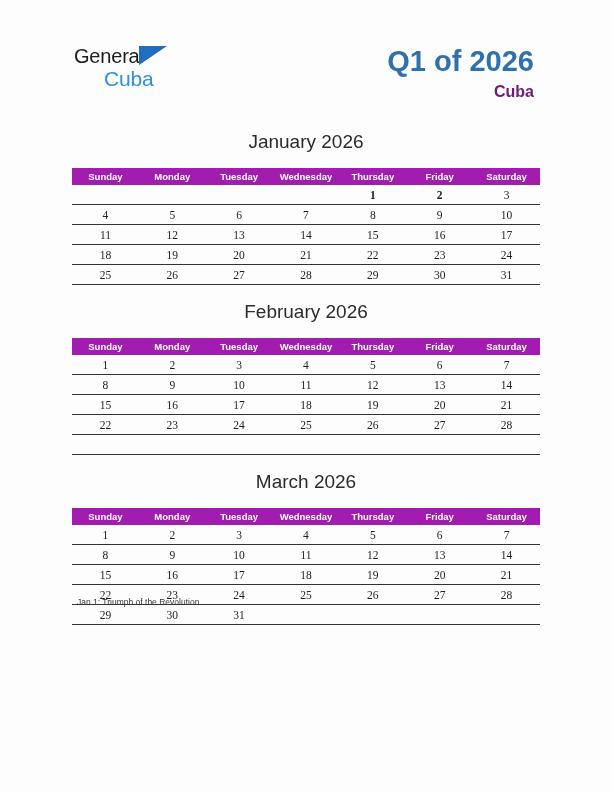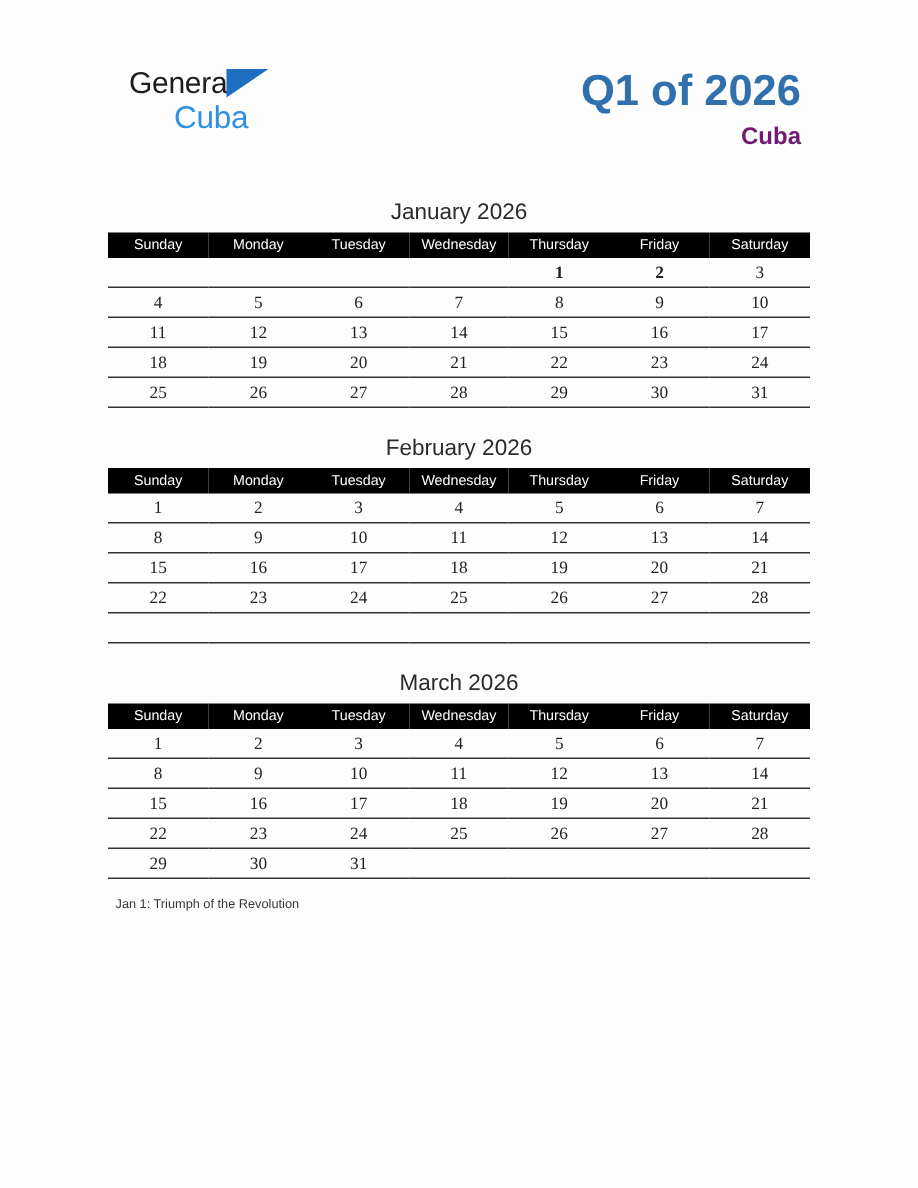--- a/index.html
+++ b/index.html
@@ -15,21 +15,21 @@
     overflow: hidden;
   }
 
   
   .page-header {
     position: relative;
     height: 110px;
   }
   .logo {
     position: absolute;
-    left: 86px;
+    left: 74px;
     top: 44px;
     width: 120px;
     height: 48px;
   }
   .logo-row1 {
     position: relative;
     height: 24px;
     line-height: 24px;
   }
   .logo-general {
@@ -89,36 +89,36 @@
     top: 134px;
     width: 468px;
   }
   .month-block {
     width: 468px;
     margin-bottom: 19px;
   }
   .month-title {
     text-align: center;
     font-family: "Liberation Sans", sans-serif;
-    font-size: 15px;
+    font-size: 19px;
     color: #2b2b2b;
-    padding-bottom: 5px;
+    padding-bottom: 18px;
     line-height: 16px;
   }
   table.cal {
     width: 468px;
     border-collapse: collapse;
     table-layout: fixed;
   }
   table.cal th {
-    background: #000000;
+    background: #a21caf;
     color: #ffffff;
     font-family: "Liberation Sans", sans-serif;
     font-size: 9.5px;
-    font-weight: normal;
+    font-weight: bold;
     height: 17px;
     text-align: center;
     padding: 0;
     border: none;
   }
   table.cal td {
     height: 19px;
     text-align: center;
     vertical-align: middle;
     font-family: "Liberation Serif", serif;

